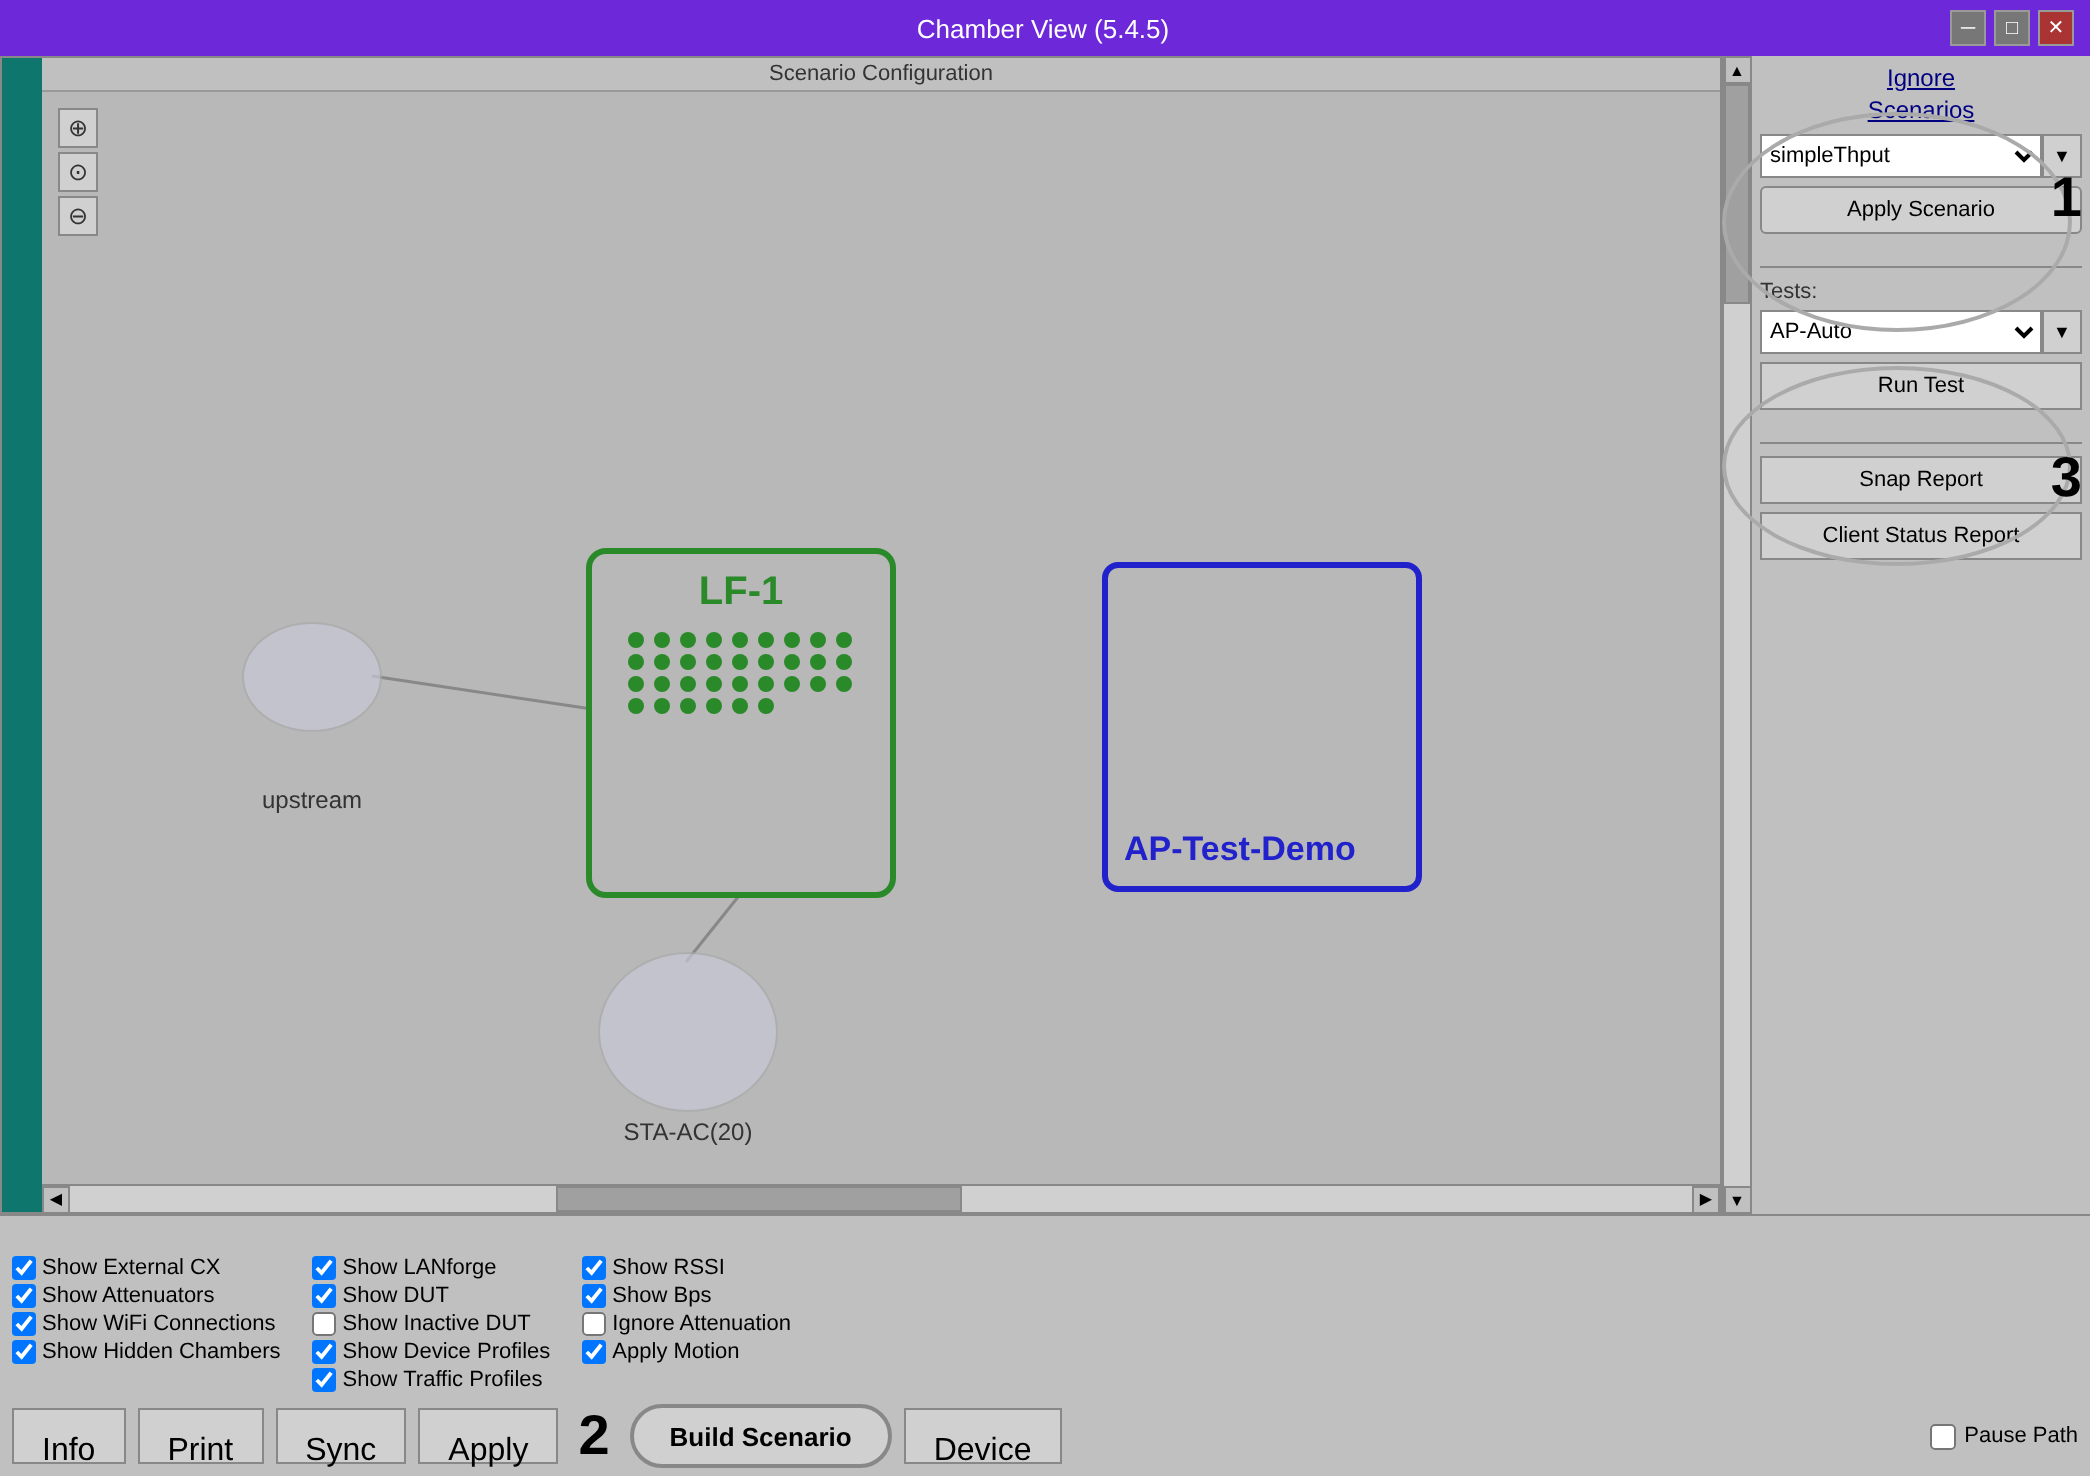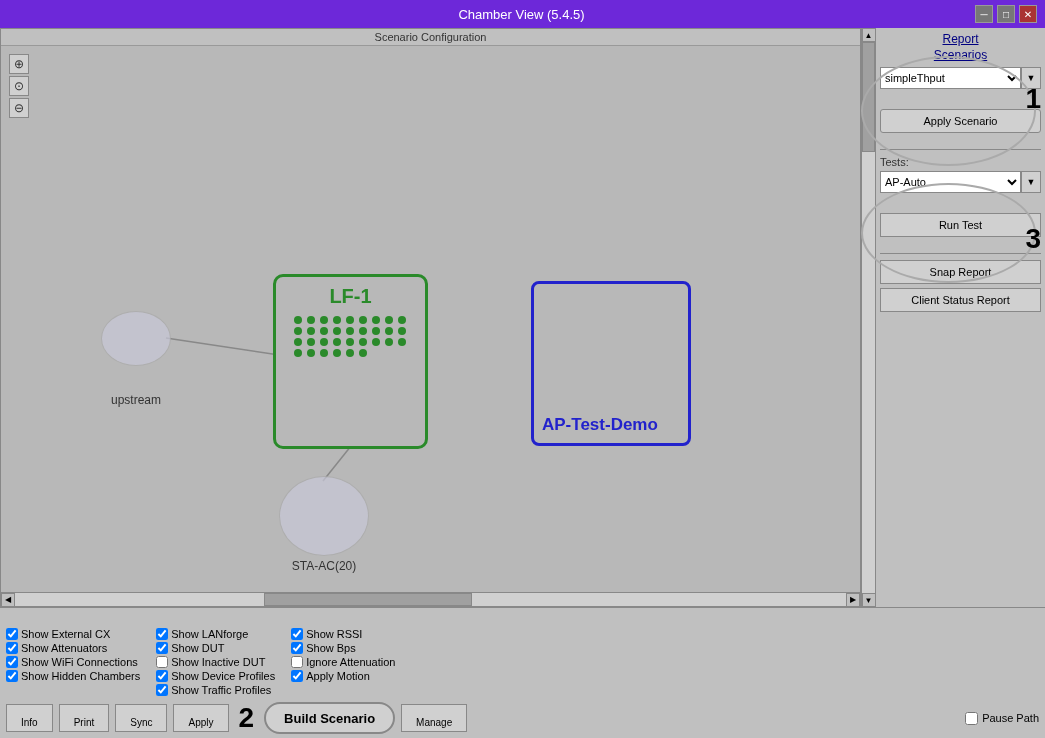--- a/index.html
+++ b/index.html
@@ -53,23 +53,24 @@
       flex: 1;
       overflow: hidden;
     }
 
     
     .scenario-panel {
       flex: 1;
       display: flex;
       flex-direction: column;
       border: 1px solid #888;
-      background: #c4b5fd;
+      background: #0f766e;
       position: relative;
       overflow: hidden;
+      padding-left: 20px;
     }
 
     .scenario-panel-title {
       text-align: center;
       font-size: 11px;
       color: #333;
       padding: 2px 0;
       background: #c0c0c0;
       border-bottom: 1px solid #999;
     }
@@ -300,21 +301,21 @@
     }
 
     
     .panel-section {
       margin-bottom: 6px;
     }
 
     .dropdown-row {
       display: flex;
       align-items: center;
-      margin-bottom: 20px;
+      margin-bottom: 4px;
     }
     .dropdown-select {
       flex: 1;
       height: 22px;
       font-size: 11px;
       background: white;
       border: 1px solid #888;
     }
     .dropdown-arrow {
       width: 20px;
@@ -393,21 +394,21 @@
       align-items: center;
       padding: 4px 6px;
       gap: 6px;
     }
     .action-btn {
       height: 28px;
       padding: 12px 14px;
       background: #d0d0d0;
       border: 1px solid #888;
       cursor: pointer;
-      font-size: 10px;
+      font-size: 16px;
     }
 
     .build-scenario-btn {
       height: 32px;
       padding: 0 18px;
       background: #d0d0d0;
       border: 2px solid #888;
       border-radius: 16px;
       cursor: pointer;
       font-size: 13px;
@@ -534,21 +535,21 @@
     </div>
     <div class="v-scroll-arrow">▼</div>
   </div>
 
   <div class="right-panel" style="position:relative;">
 
     <div class="big-number" style="position:absolute; top:55px; right:4px; font-size:28px; font-weight:bold; z-index:10;">1</div>
 
     <div class="panel-section">
       <div style="text-align:center; font-size:12px; text-decoration:underline; color:#000080; cursor:pointer; margin-bottom:4px; line-height:1.3;">
-        <span style="white-space:pre-line;">Report
+        <span style="white-space:pre-line;">Ignore
 Scenarios</span>
       </div>
 
       
       <div class="dropdown-row">
         <select class="dropdown-select">
           <option>simpleThput</option>
         </select>
         <div class="dropdown-arrow">▼</div>
       </div>
@@ -657,20 +658,20 @@
   <div class="buttons-row">
     <button class="action-btn">Info</button>
     <button class="action-btn">Print</button>
     <button class="action-btn">Sync</button>
     <button class="action-btn">Apply</button>
 
     <div style="font-size:28px; font-weight:bold; color:#000; margin: 0 4px;">2</div>
 
     <button class="build-scenario-btn" style="border: 2px solid #888; border-radius: 20px; background: #d0d0d0;">Build Scenario</button>
 
-    <button class="action-btn">Manage</button>
+    <button class="action-btn">Device</button>
 
     <div class="pause-path-row" style="margin-left:auto;">
       <input type="checkbox" style="">
       <span>Pause Path</span>
     </div>
   </div>
 </div>
 
 </body></html>

